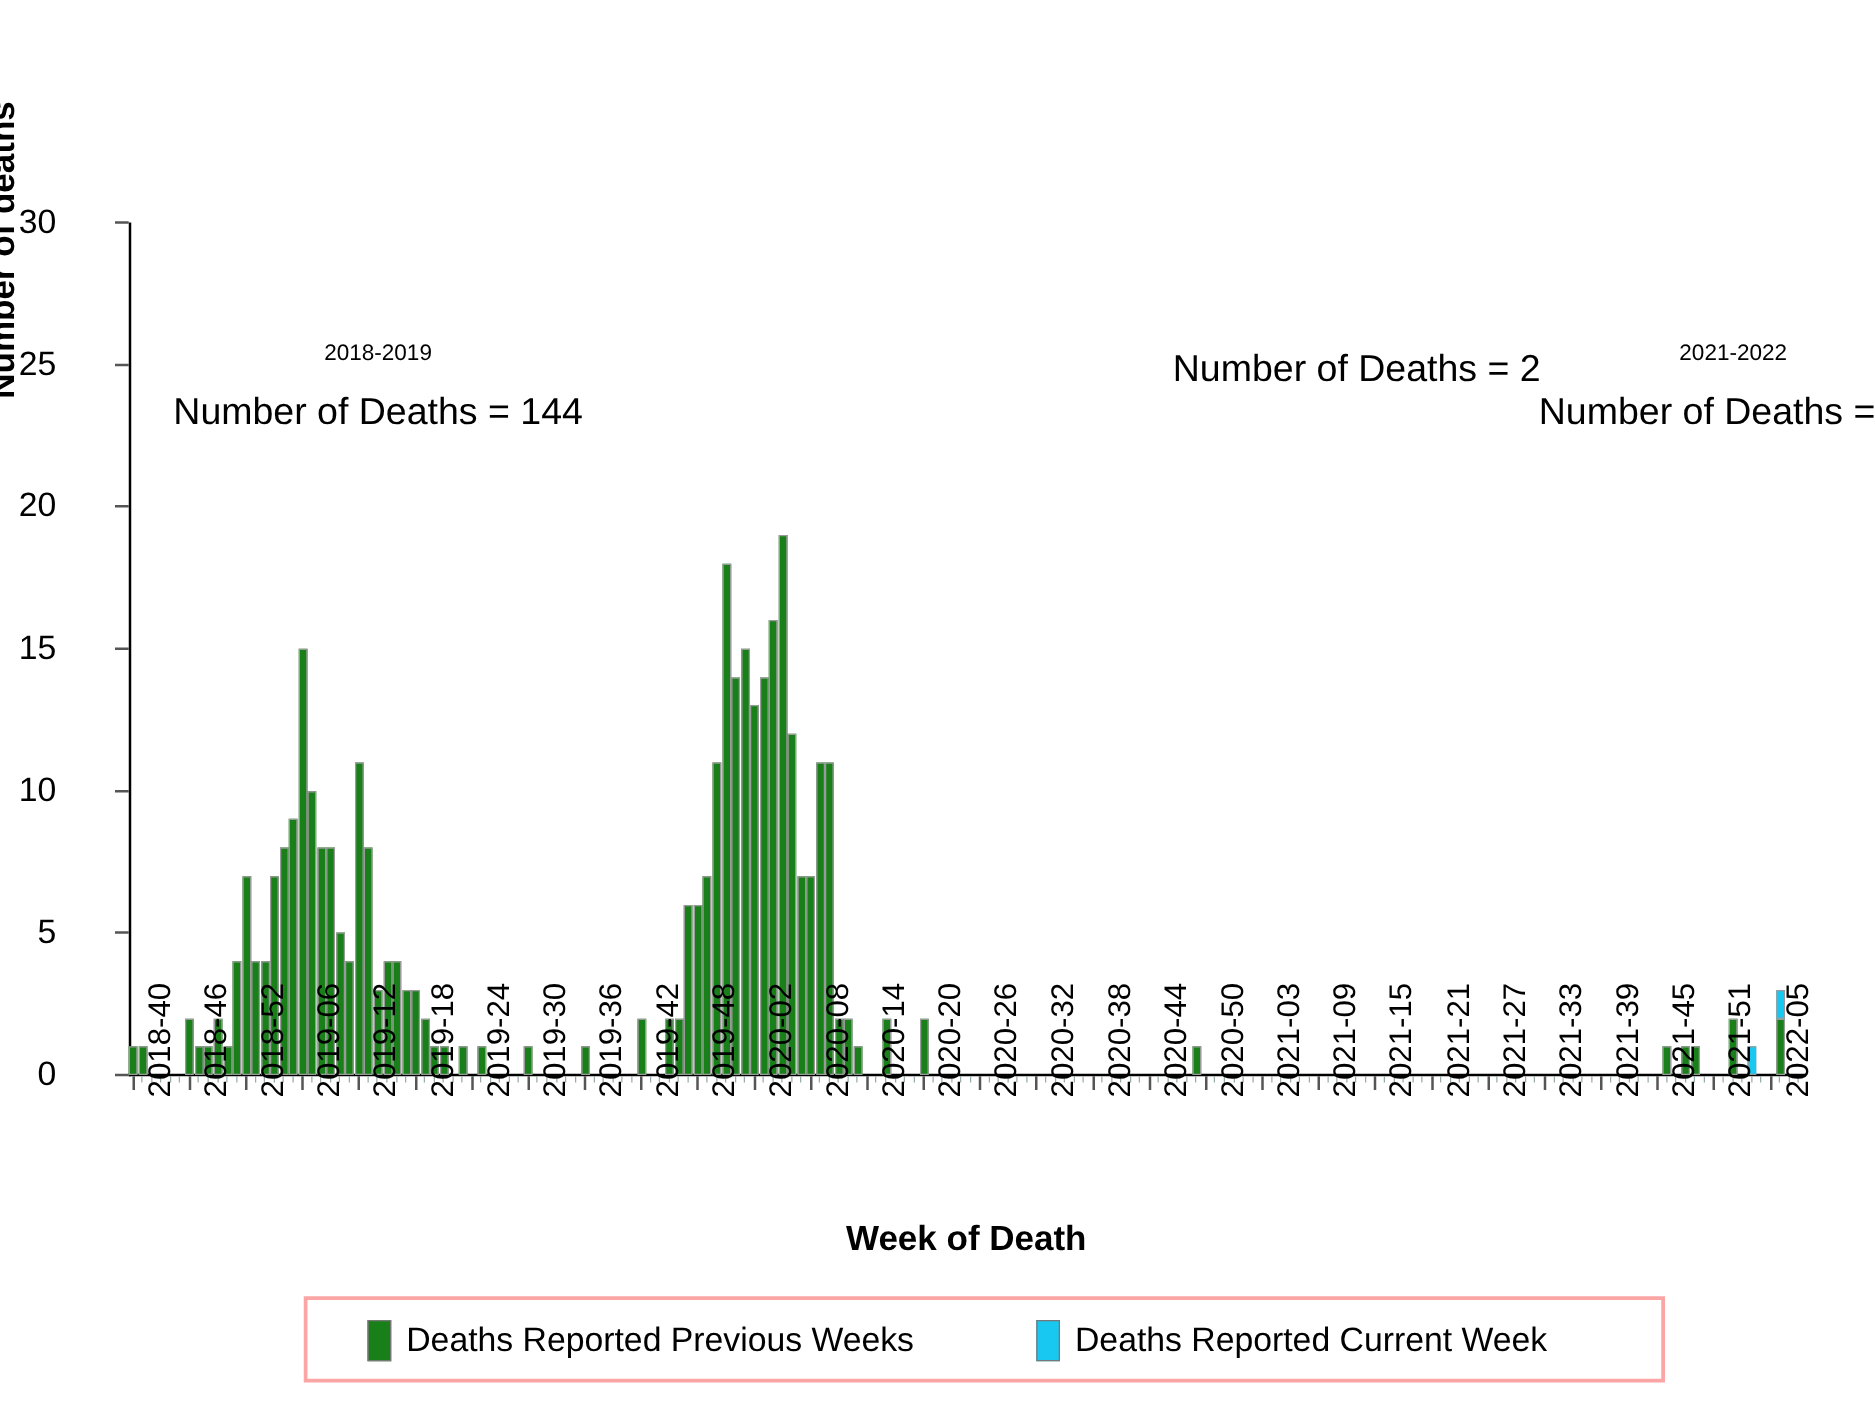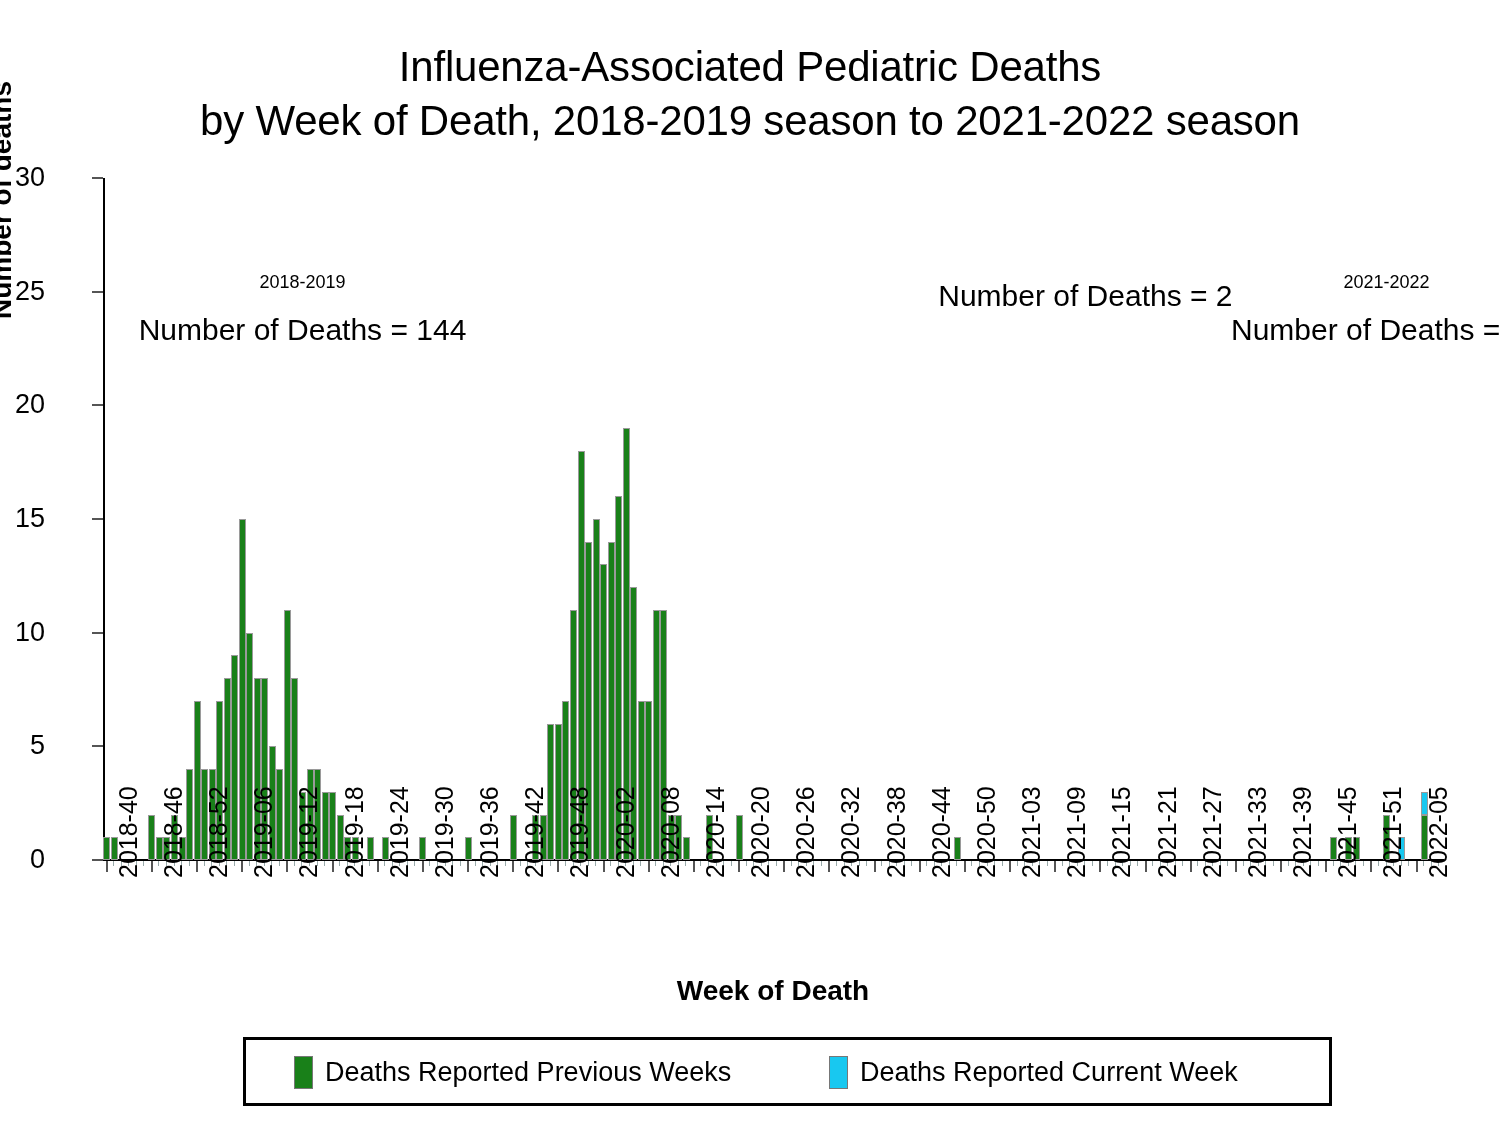--- a/index.html
+++ b/index.html
@@ -166,21 +166,21 @@
     margin-top: 14px;
   }
 
   
   .legend-box {
     position: absolute;
     left: 243px;
     top: 1037px;
     width: 1089px;
     height: 69px;
-    border: 3px solid #000000;
+    border: 3px solid #fca5a5;
     background: #fff;
     box-sizing: border-box;
   }
   .legend-item {
     position: absolute;
     top: 16px;
     display: flex;
     align-items: center;
     gap: 12px;
     white-space: nowrap;
@@ -194,24 +194,20 @@
   .legend-text {
     font-size: 27px;
     line-height: 33px;
   }
 </style>
 </head>
 <body>
 
 <div id="chart-root">
 
-  <div class="title-block">
-    <span class="title-line">Influenza-Associated Pediatric Deaths</span>
-    <span class="title-line">by Week of Death, 2018-2019 season to 2021-2022 season</span>
-  </div>
 
   <div class="ylabel-wrap">
     <span>Number of deaths</span>
   </div>
 
   <div class="axis-line-y"></div>
   <div class="axis-line-x"></div>
 
   <div class="plot-area">
     <div id="ytick-layer">

